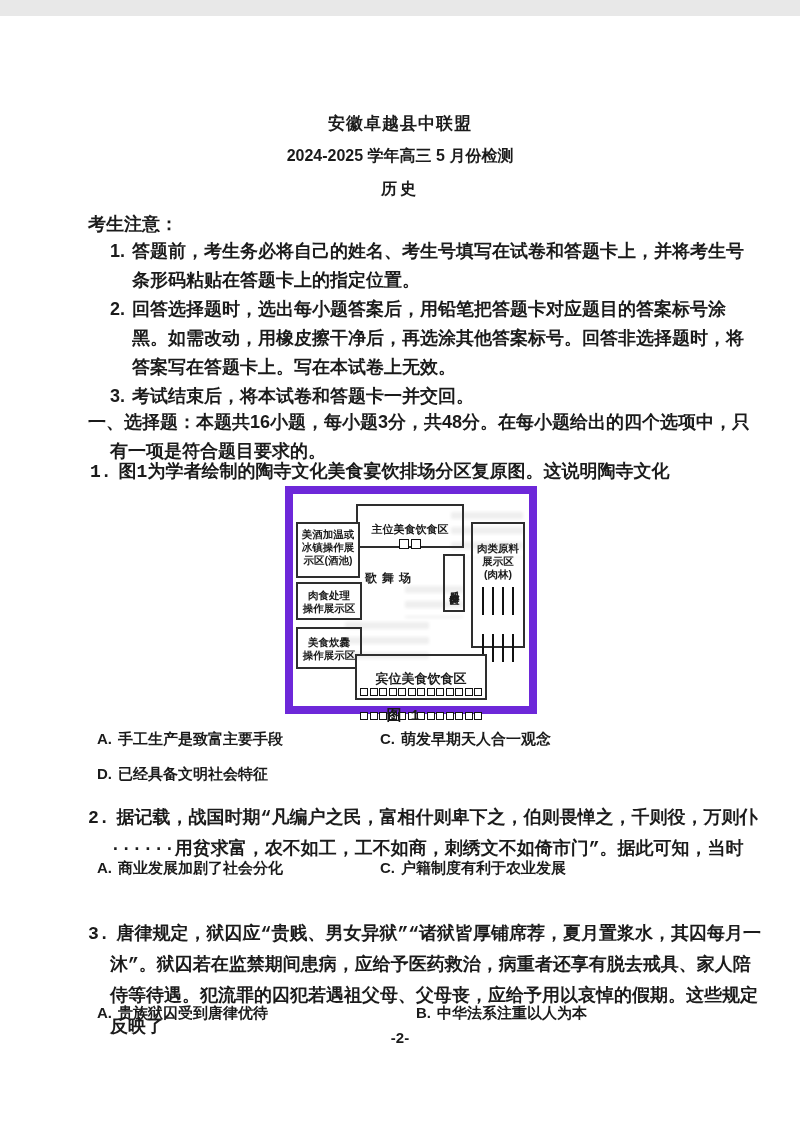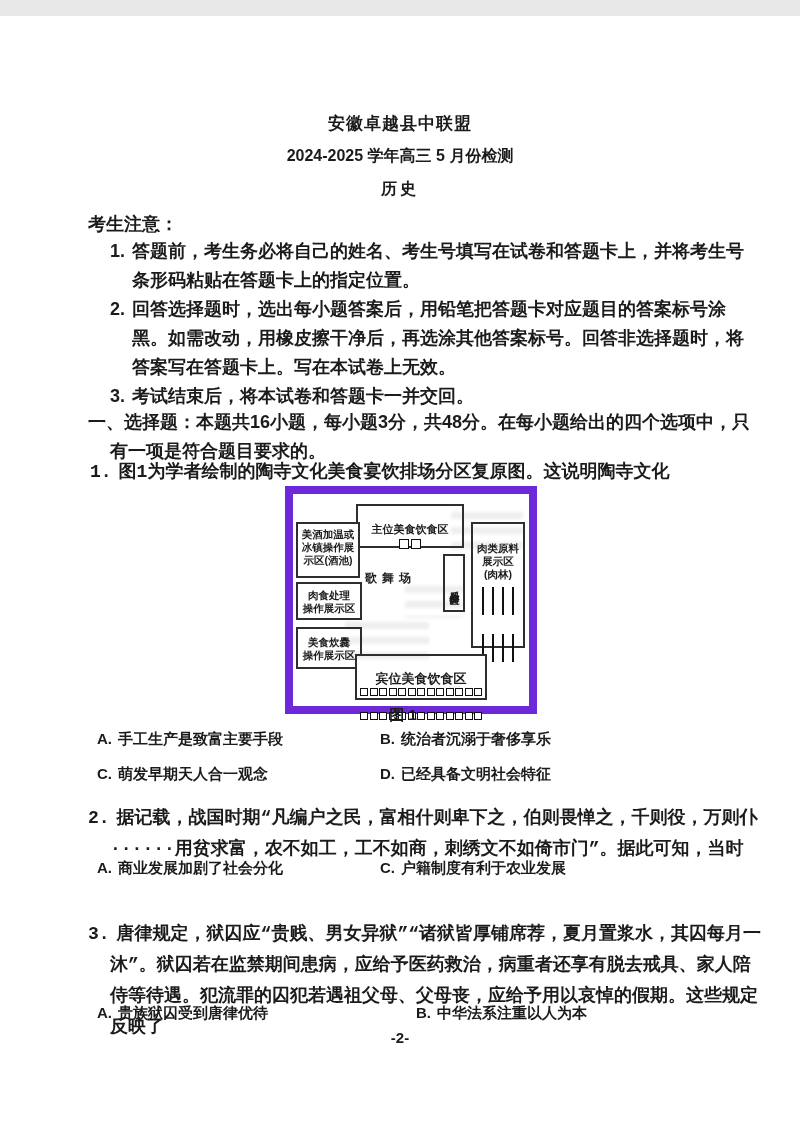--- a/index.html
+++ b/index.html
@@ -41,21 +41,21 @@
   .z-band{left:150px;top:60px;width:22px;height:58px;writing-mode:vertical-rl;font-size:10px;
           letter-spacing:1px;padding-top:4px;line-height:18px;}
   .z-display{left:178px;top:28px;width:54px;height:126px;padding-top:5px;}
   .z-guest{left:62px;top:160px;width:132px;height:46px;padding-top:3px;font-size:13px;}
   .sqrow{display:flex;justify-content:center;gap:2px;margin-top:3px;}
   .sq{display:inline-block;width:8px;height:8px;border:1.5px solid #111;background:#fff;}
   .gsqrow{display:flex;justify-content:center;gap:1.5px;margin-top:3px;}
   .gsq{display:inline-block;width:6px;height:6px;border:1px solid #111;background:#fff;}
   .tallyrow{display:flex;justify-content:center;gap:8px;margin-top:6px;}
   .bar{display:inline-block;width:2px;height:28px;background:#111;}
-  .caption{left:285px;top:690px;width:236px;text-align:center;font-size:15px;font-weight:700;}
+  .caption{left:285px;top:690px;width:236px;text-align:center;font-size:15px;font-weight:700;font-family:Liberation Mono, monospace;}
   .pagenum{top:1013px;font-size:15px;font-weight:700;}
   .bleed{position:absolute;opacity:0.10;filter:blur(1.6px);pointer-events:none;
          background:repeating-linear-gradient(180deg, rgba(60,60,60,.8) 0 7px, transparent 7px 15px);}
 </style>
 </head>
 <body>
 
 <div class="sheet">
 
   <div class="abs center t1">安徽卓越县中联盟</div>
@@ -102,21 +102,20 @@
     </div>
 
     <div class="bleed" style="left:158px;top:18px;width:72px;height:46px;"></div>
     <div class="bleed" style="left:112px;top:92px;width:58px;height:32px;"></div>
     <div class="bleed" style="left:52px;top:128px;width:84px;height:40px;"></div>
   </div>
   <div class="abs caption">图 1</div>
 
   <div class="opts opts1">
     <div><span class="olabel">A.</span><span>手工生产是致富主要手段</span></div>
-    <div><span class="olabel">B.</span><span>统治者沉溺于奢侈享乐</span></div>
     <div><span class="olabel">C.</span><span>萌发早期天人合一观念</span></div>
     <div><span class="olabel">D.</span><span>已经具备文明社会特征</span></div>
   </div>
 
   <div class="q q2 body-text hang"><span class="num">2.</span><span>据记载，战国时期“凡编户之民，富相什则卑下之，伯则畏惮之，千则役，万则仆······用贫求富，农不如工，工不如商，刺绣文不如倚市门”。据此可知，当时</span></div>
 
   <div class="opts opts2">
     <div><span class="olabel">A.</span><span>商业发展加剧了社会分化</span></div>
     <div><span class="olabel">C.</span><span>户籍制度有利于农业发展</span></div>
   </div>

